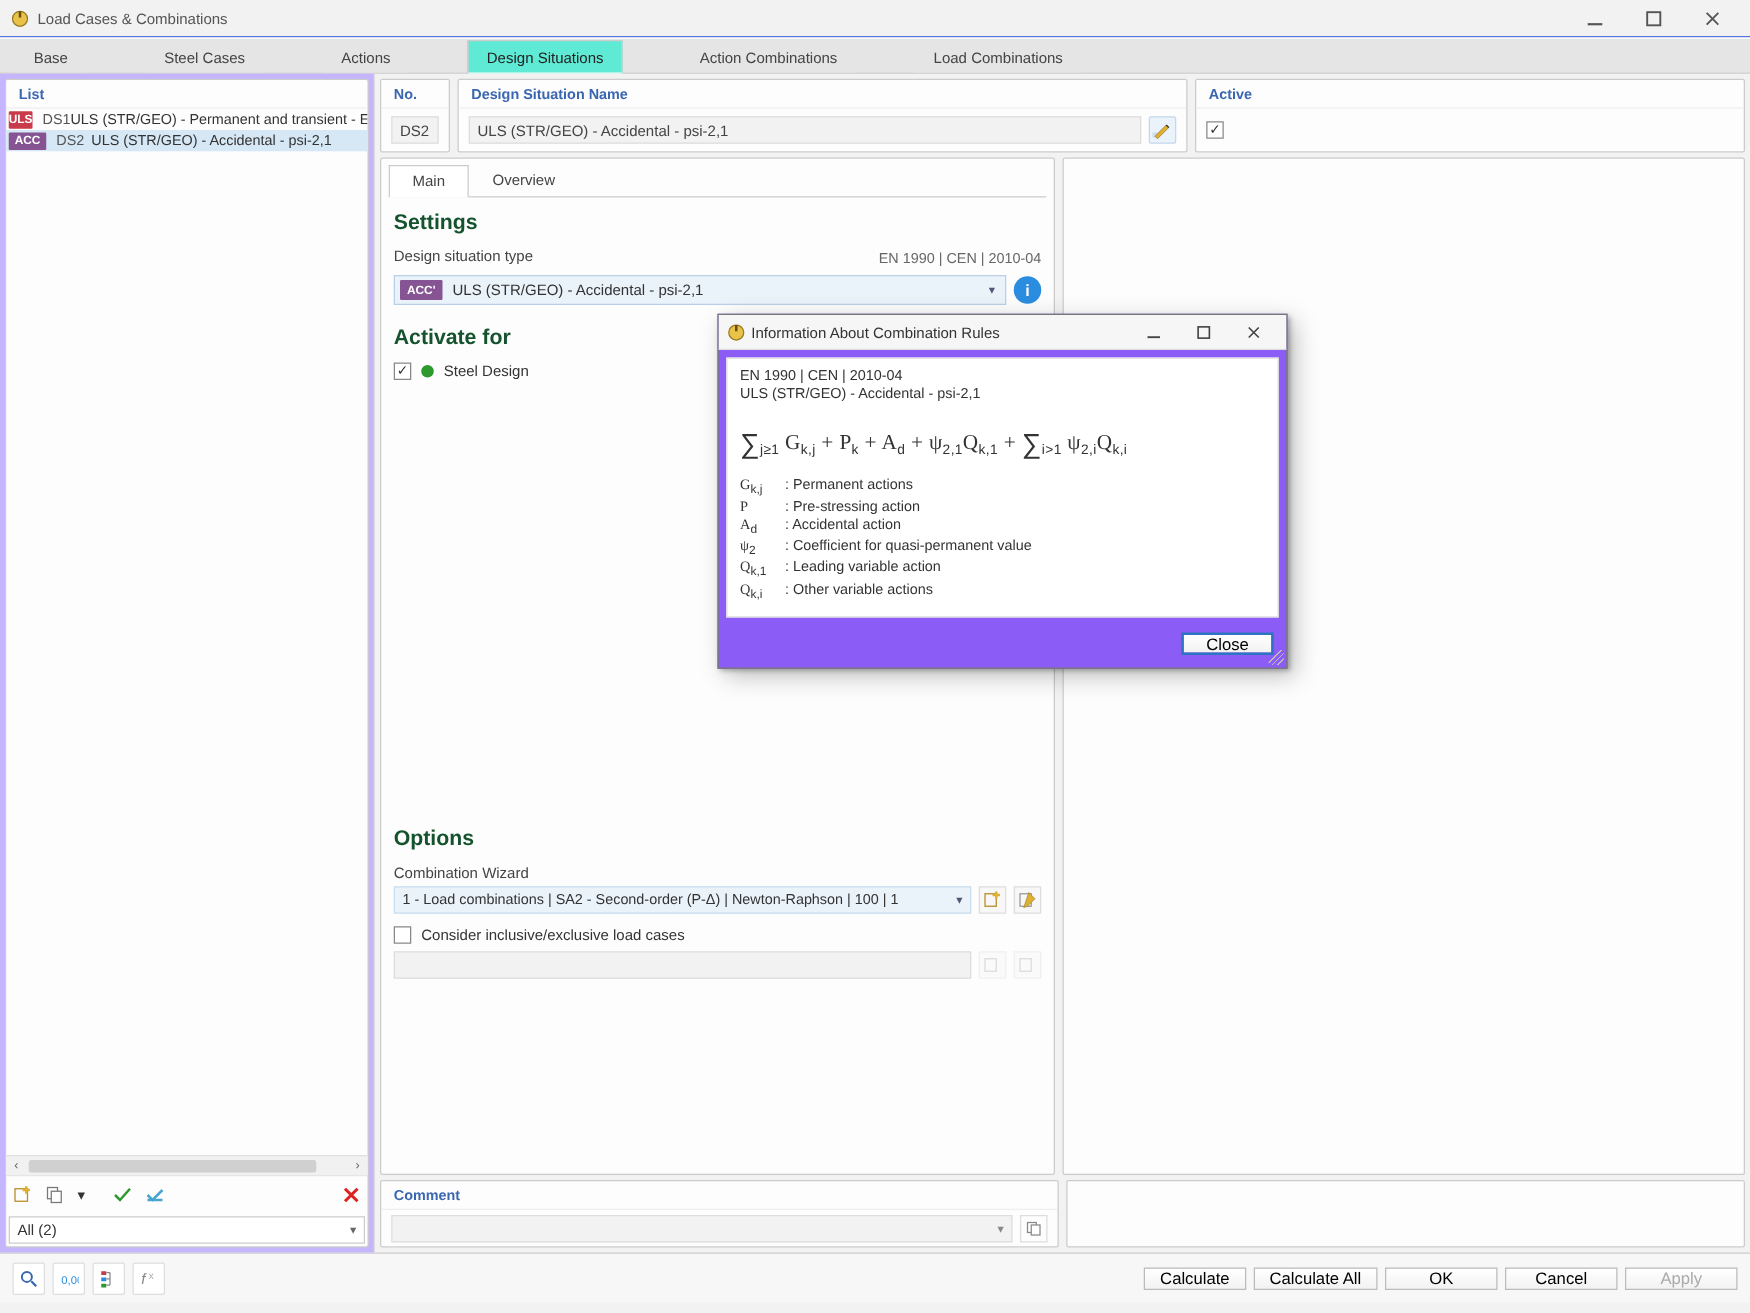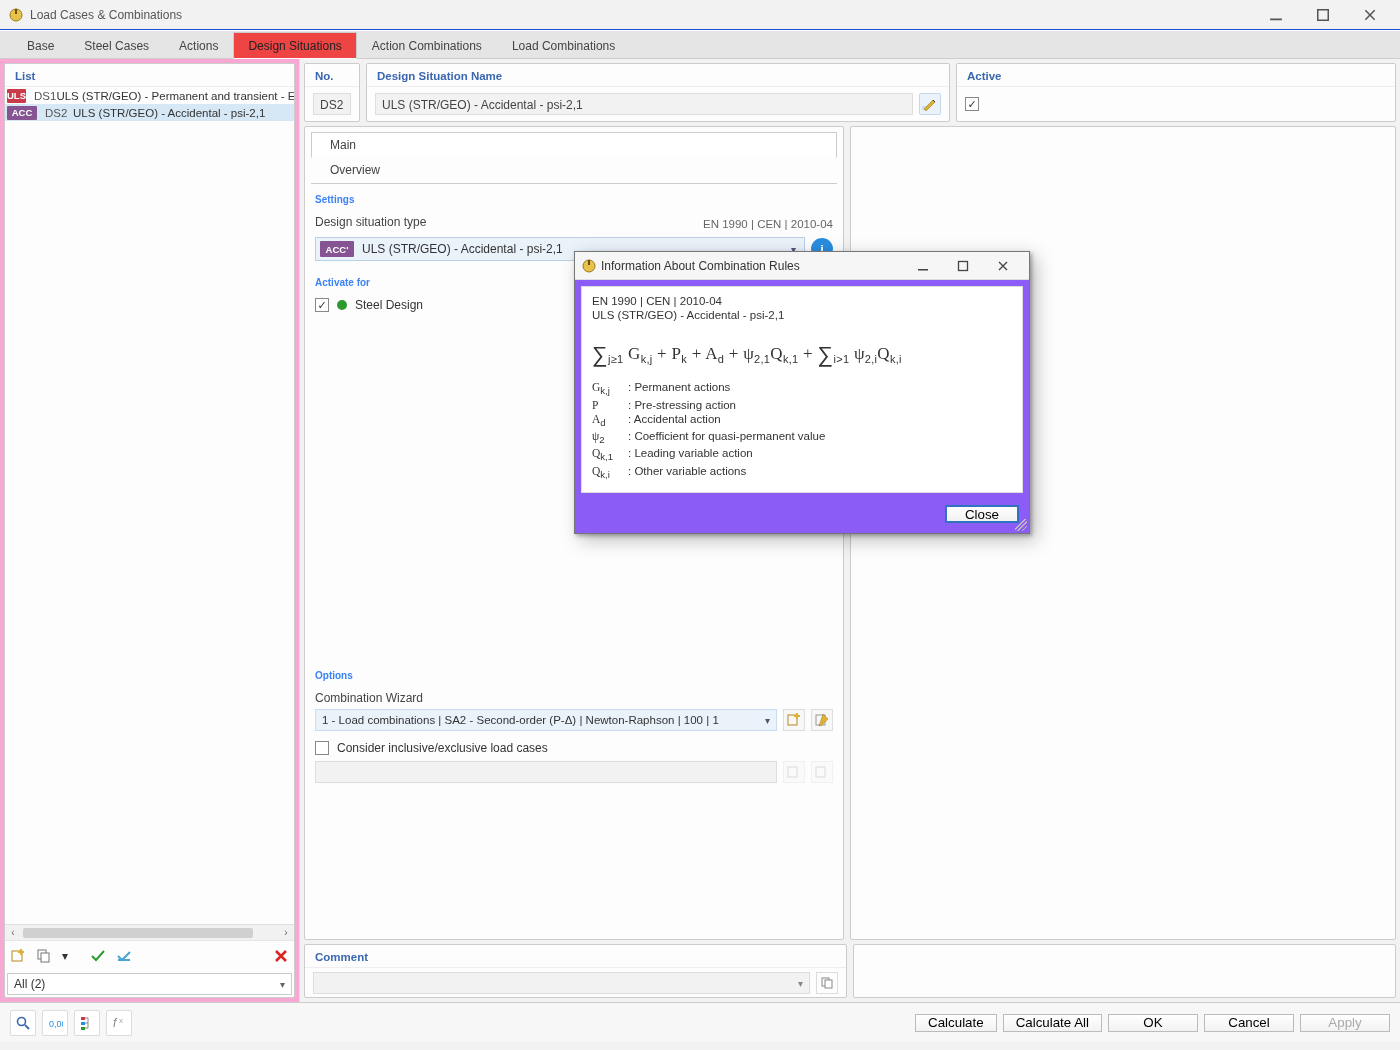--- a/index.html
+++ b/index.html
@@ -7,28 +7,28 @@
 
 
 .titlebar { height: 30px; background: #f2f2f2; display: flex; align-items: center; padding: 0 8px; border-bottom: 1px solid #1d4ed8; }
 .titlebar .ico { width: 16px; height: 16px; margin-right: 6px; }
 .titlebar .title { color: #555; flex: 1; }
 .titlebar .winbtns { display: flex; gap: 2px; }
 .titlebar .winbtn { width: 45px; height: 28px; display: flex; align-items: center; justify-content: center; color: #666; }
 .svg-ico { width: 14px; height: 14px; }
 
 
-.tabstrip { height: 28px; background: #e5e5e5; border-top: 1px solid #fff; display: flex; align-items: flex-end; padding: 0 12px; }
+.tabstrip { height: 28px; background: #e5e5e5; border-top: 1px solid #fff; display: flex; align-items: flex-end; padding: 0 12px; gap: 47px; }
 .tab { padding: 6px 14px 5px 14px; background: #e5e5e5; color: #444; border: 1px solid transparent; border-bottom: none; cursor: default; }
-.tab.active { background: #ef4444; border: 1px solid #ccc; border-bottom: 1px solid #fdfdfd; position: relative; top: 1px; color: #222; }
+.tab.active { background: #5eead4; border: 1px solid #ccc; border-bottom: 1px solid #fdfdfd; position: relative; top: 1px; color: #222; }
 .tabsborder { height: 1px; background: #ccc; }
 
 
 .mainpane { display: flex; height: 943px; }
-.leftcol { width: 300px; border-right: 1px solid #ddd; display: flex; flex-direction: column; background: #f9a8d4; padding: 4px; }
+.leftcol { width: 300px; border-right: 1px solid #ddd; display: flex; flex-direction: column; background: #c4b5fd; padding: 4px; }
 .rightcol { flex: 1; display: flex; flex-direction: column; padding: 4px; gap: 4px; }
 
 
 .panel { border: 1px solid #ccc; background: #fdfdfd; border-radius: 2px; }
 .panel-h { font-weight: bold; color: #3a66b0; padding: 6px 10px 4px 10px; font-size: 11.5px; border-bottom: 1px solid #eee; }
 .panel-b { padding: 2px; }
 
 
 .listpanel { flex: 1; display: flex; flex-direction: column; height: 100%; }
 .dslist { flex: 1; overflow: hidden; position: relative; }
@@ -59,26 +59,26 @@
 .rhead .panel-b { padding: 6px 8px; display: flex; align-items: center; gap: 6px; height: 34px; }
 .ro-input { flex: 1; height: 22px; line-height: 22px; background: #f2f2f2; border: 1px solid #ddd; padding: 0 6px; color: #444; font-size: 12px; }
 .edit-ico { width: 22px; height: 22px; border: 1px solid #c4d7ec; background: #eaf3fb; display: flex; align-items: center; justify-content: center; border-radius: 2px; }
 .chk { width: 14px; height: 14px; border: 1px solid #888; display: inline-flex; align-items: center; justify-content: center; background: #fff; }
 .chk.checked::after { content: "✓"; font-size: 11px; color: #333; line-height: 1; }
 
 
 .rbody { flex: 1; display: flex; gap: 6px; min-height: 0; }
 .rbody .panel { height: 100%; }
 
-.subtabstrip { display: flex; padding: 4px 6px 0 6px; flex-direction: column; }
+.subtabstrip { display: flex; padding: 4px 6px 0 6px; }
 .subtab { padding: 5px 18px; border: 1px solid transparent; color: #444; cursor: default; }
 .subtab.active { background: #fff; border: 1px solid #ccc; border-bottom-color: #fff; position: relative; top: 1px; }
 .subtabborder { height: 1px; background: #ccc; margin: 0 6px; }
 
-.section-h { color: #3b82f6; font-weight: bold; font-size: 10px; padding: 10px 10px 4px 10px; }
+.section-h { color: #14532d; font-weight: bold; font-size: 17px; padding: 10px 10px 4px 10px; }
 .section-b { padding: 6px 10px; }
 .fieldlabel { color: #444; margin-bottom: 4px; }
 .dd { height: 24px; border: 1px solid #bbd0e6; background: #eaf2fa; display: flex; align-items: center; padding: 0 4px; gap: 6px; }
 .dd .badge { margin-left: 0; margin-right: 2px; height: 16px; width: 34px; }
 .dd .ddtext { flex: 1; color: #333; }
 .dd .ddarr { color: #557; font-size: 10px; padding: 0 4px; }
 .info-ico { width: 22px; height: 22px; border-radius: 11px; background: #2a8de0; color: #fff; font-weight: bold; display: inline-flex; align-items: center; justify-content: center; font-size: 13px; margin-left: 6px; }
 .row-h { display: flex; align-items: center; justify-content: space-between; }
 .codehint { color: #666; font-size: 11.5px; }
 

